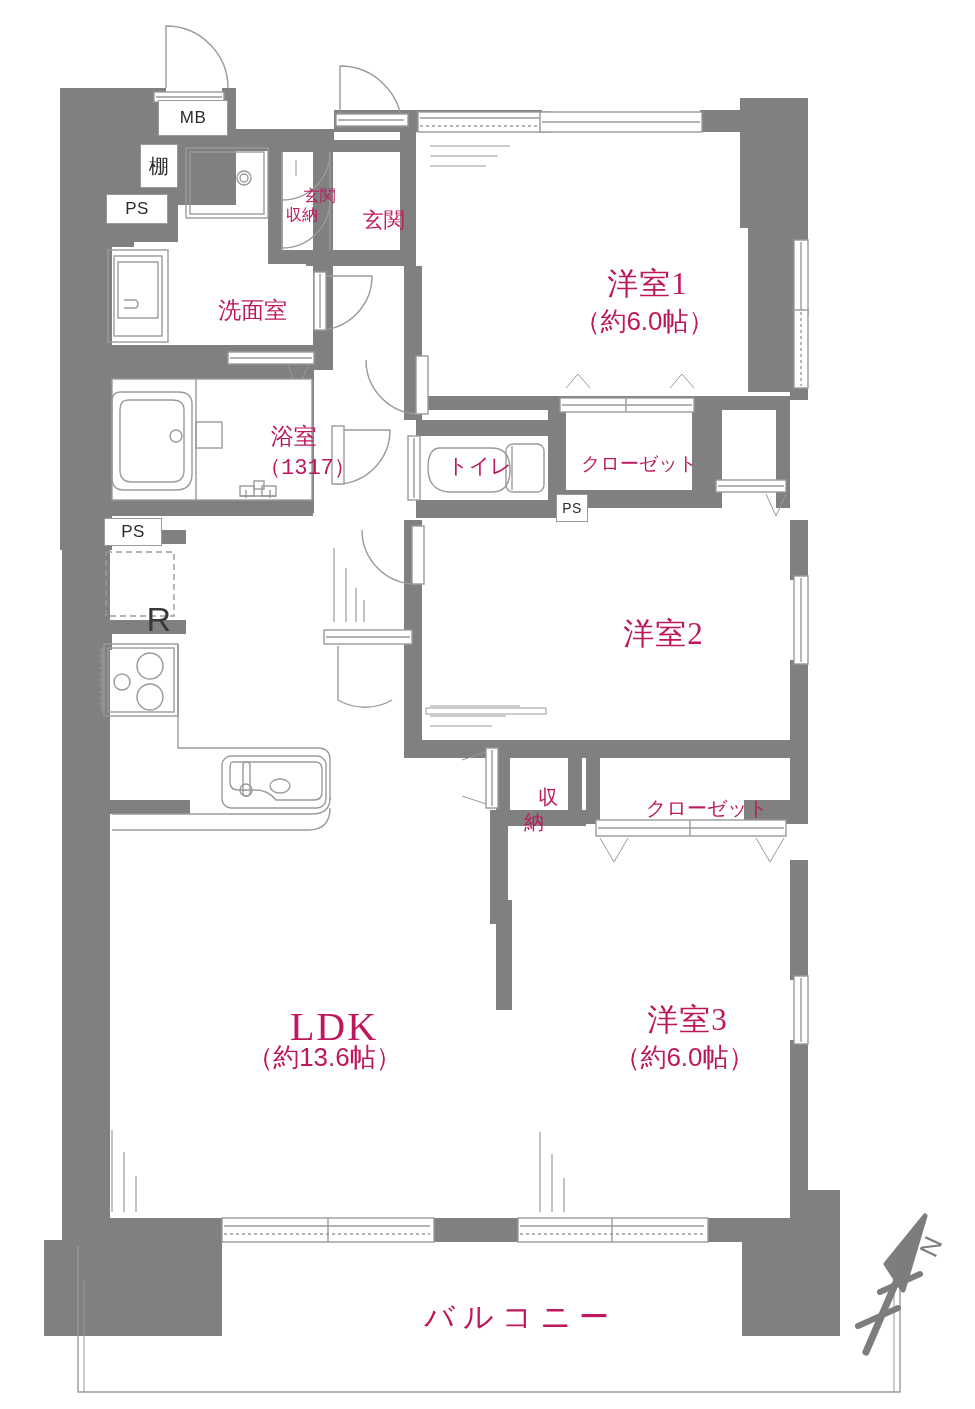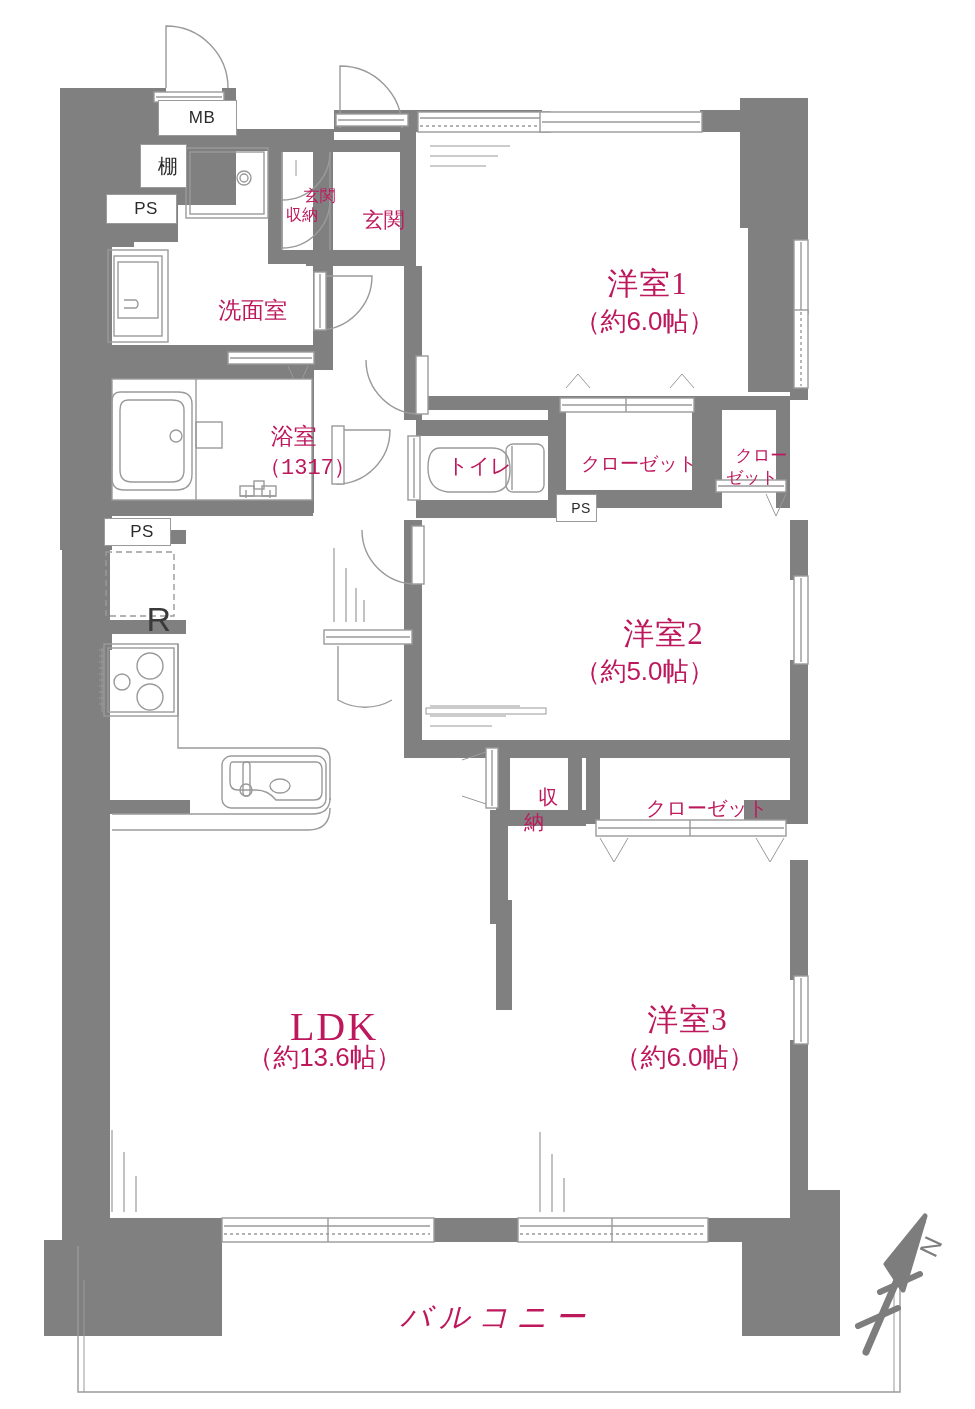--- a/index.html
+++ b/index.html
@@ -4,21 +4,21 @@
 <style>
   html,body{margin:0;padding:0;background:#ffffff;}
   body{font-family:"Liberation Sans","DejaVu Sans",sans-serif;}
   #plan{position:relative;width:975px;height:1409px;background:#ffffff;overflow:hidden;}
   svg.layer{position:absolute;left:0;top:0;width:975px;height:1409px;}
   .lbl{position:absolute;color:#be185d;line-height:1.12;text-align:center;white-space:pre;}
   .room-name{font-size:31px;letter-spacing:1px;font-family:Liberation Serif, serif;}
   .room-sub{font-size:26px;letter-spacing:0px;}
   .small-jp{font-size:19px;letter-spacing:0px;}
   .tag{font-size:17px;letter-spacing:0.5px;}
-  .tagbox{position:absolute;background:#ffffff;border:1px solid #9a9a9a;display:flex;align-items:center;justify-content:center;color:#2b2b2b;padding-left:9px;}
+  .tagbox{position:absolute;background:#ffffff;border:1px solid #9a9a9a;display:flex;align-items:center;justify-content:center;color:#2b2b2b;}
   .balcony-lbl{font-size:30px;letter-spacing:8px;}
 </style>
 </head>
 <body>
 
 <div id="plan">
 
   <svg class="layer" viewBox="0 0 975 1409">
     <g fill="#808080">
 
@@ -325,23 +325,20 @@
   <div class="lbl room-name" style="left:510px;top:232px;width:240px;">
     <span>洋室1</span>
   </div>
   <div class="lbl room-sub" style="left:510px;top:278px;width:240px;">
     <span>（約6.0帖）</span>
   </div>
 
   <div class="lbl room-name" style="left:526px;top:582px;width:240px;">
     <span>洋室2</span>
   </div>
-  <div class="lbl room-sub" style="left:510px;top:628px;width:240px;">
-    <span>（約5.0帖）</span>
-  </div>
 
   <div class="lbl room-name" style="left:550px;top:968px;width:240px;">
     <span>洋室3</span>
   </div>
   <div class="lbl room-sub" style="left:550px;top:1014px;width:240px;">
     <span>（約6.0帖）</span>
   </div>
 
   <div class="lbl room-name" style="left:190px;top:960px;width:240px;font-size:40px;letter-spacing:2px;">
     <span>LDK</span>
@@ -362,44 +359,40 @@
   </div>
 
   <div class="lbl small-jp" style="left:424px;top:430px;width:110px;text-align:left;font-size:21px;">
     <span>トイレ</span>
   </div>
 
   <div class="lbl small-jp" style="left:560px;top:432px;width:136px;font-size:19px;">
     <span>クローゼット</span>
   </div>
 
-  <div class="lbl small-jp" style="left:714px;top:424px;width:76px;font-size:17px;line-height:1.25;">
-    <span>クロー
-ゼット</span>
-  </div>
 
   <div class="lbl small-jp" style="left:606px;top:775px;width:180px;font-size:20px;">
     <span>クローゼット</span>
   </div>
 
   <div class="lbl small-jp" style="left:516px;top:760px;width:36px;font-size:20px;line-height:1.25;">
     <span>収
 納</span>
   </div>
 
   <div class="lbl small-jp" style="left:334px;top:184px;width:76px;font-size:21px;">
     <span>玄関</span>
   </div>
 
   <div class="lbl small-jp" style="left:286px;top:166px;width:26px;font-size:16px;line-height:1.22;">
     <span>玄関
 収納</span>
   </div>
 
-  <div class="lbl balcony-lbl" style="left:264px;top:1266px;width:400px;font-style:italic;">
+  <div class="lbl balcony-lbl" style="left:288px;top:1266px;width:400px;">
     <span>バルコニー</span>
   </div>
 
   <div class="tagbox tag" style="left:158px;top:100px;width:68px;height:34px;">
     <span>MB</span>
   </div>
 
   <div class="tagbox tag" style="left:140px;top:144px;width:36px;height:42px;font-size:20px;">
     <span>棚</span>
   </div>

